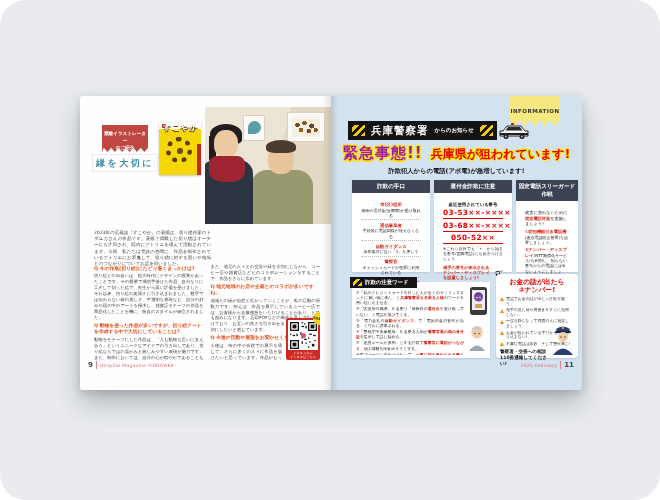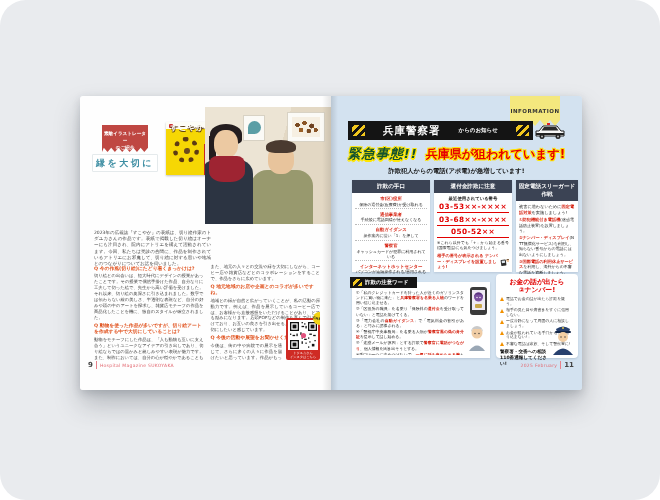--- a/index.html
+++ b/index.html
@@ -16,21 +16,21 @@
             background:linear-gradient(to left, rgba(0,0,0,.10), rgba(0,0,0,0)); pointer-events:none; }
   .page-right { background:#d3e2f0; }
   .page-right::before { content:""; position:absolute; left:0; top:0; width:7px; height:100%;
             background:linear-gradient(to right, rgba(0,0,0,.12), rgba(0,0,0,0)); pointer-events:none; z-index:9; }
 
   
   .badge { position:absolute; left:22px; top:29px; width:46px; height:27px; background:#bf4742;
            color:#fff; font-size:4.6px; font-weight:bold; text-align:center; padding-top:6px; line-height:1.5;
            clip-path:polygon(0 0,100% 0,100% 84%,92% 100%,84% 84%,76% 100%,68% 84%,60% 100%,52% 84%,44% 100%,36% 84%,28% 100%,20% 84%,12% 100%,4% 84%,0 100%); }
 
-  .poster { position:absolute; left:86px; top:26px; width:42px; height:53px; background:#f6d704; overflow:hidden;
+  .poster { position:absolute; left:79px; top:26px; width:42px; height:53px; background:#f6d704; overflow:hidden;
             box-shadow:0 1px 2px rgba(0,0,0,.25); }
   .poster .strip-top { position:absolute; left:0; top:0; width:100%; height:7px; background:#fdfdf7; }
   .poster .seal { position:absolute; left:3px; top:1.5px; width:4px; height:4px; background:#c33; border-radius:1px; }
   .poster .p-title { position:absolute; right:3px; top:1px; font-size:7.5px; font-weight:bold; color:#fff;
             text-shadow:0.7px 0.7px 0 #5a3a12, -0.5px 0.5px 0 #5a3a12; letter-spacing:1px; }
   .poster .wreath { position:absolute; left:7px; top:15px; width:26px; height:26px; border:5px dotted #5d3c14; border-radius:50%; }
   .poster .wreath::after { content:""; position:absolute; left:6px; top:6px; width:6px; height:6px; background:#6b4a1e; border-radius:50% 40% 55% 45%; }
   .poster .strip-right { position:absolute; right:0; top:22px; width:4.5px; height:31px; background:#c9281e; }
 
   .photo { position:absolute; left:125px; top:11px; width:126px; height:117px; overflow:hidden;
@@ -82,37 +82,37 @@
   .footer-bar { width:1px; height:8px; background:#e8808a; }
   .footer-txt { font-size:4.5px; color:#e36a72; letter-spacing:.3px; }
 
   
   .info-tab { position:absolute; left:179px; top:0; width:50px; height:30px; background:#f4e87e;
               color:#333; font-size:5.5px; font-weight:bold; text-align:center; padding-top:12px; letter-spacing:.5px;
               clip-path:polygon(0 0,100% 0,100% 80%,90% 100%,80% 80%,70% 100%,60% 80%,50% 100%,40% 80%,30% 100%,20% 80%,10% 100%,0 80%); }
 
   .police-banner { position:absolute; left:17px; top:25px; height:19px; display:flex; align-items:center; }
   .hz { width:13px; height:11px; background:repeating-linear-gradient(-45deg,#f2c71d 0 3px,#141414 3px 6px); }
-  .banner-black { background:#141414; height:19px; display:flex; align-items:center; padding:0 4px; gap:18px; }
+  .banner-black { background:#141414; height:19px; display:flex; align-items:center; padding:0 4px; gap:6px; }
   .banner-title { color:#fff; font-weight:bold; font-size:10.5px; letter-spacing:1px; }
   .banner-suffix { color:#fff; font-size:5.5px; font-weight:bold; }
   .police-car { margin-left:2px; }
 
   .alert-row { position:absolute; left:0; top:47px; width:251px; text-align:center; white-space:nowrap; }
-  .alert-title { display:inline-block; color:#14532d; font-weight:900; font-size:13px; letter-spacing:1px;
-      text-shadow:-1px -1px 0 #ffe600, 1px -1px 0 #ffe600, -1px 1px 0 #ffe600, 1px 1px 0 #ffe600, 0 1.5px 0 #ffe600;font-style:italic; }
+  .alert-title { display:inline-block; color:#a21caf; font-weight:900; font-size:15px; letter-spacing:1px;
+      text-shadow:-1px -1px 0 #ffe600, 1px -1px 0 #ffe600, -1px 1px 0 #ffe600, 1px 1px 0 #ffe600, 0 1.5px 0 #ffe600; }
   .alert-sub { display:inline-block; color:#e60000; font-weight:900; font-size:12px; margin-left:3px;
       text-shadow:-1px -1px 0 #ffe600, 1px -1px 0 #ffe600, -1px 1px 0 #ffe600, 1px 1px 0 #ffe600; }
   .lead-row { position:absolute; left:0; top:71px; width:251px; text-align:center;
       color:#111; font-weight:bold; font-size:6.3px; }
 
   .cards { position:absolute; left:21px; top:84px; width:226px; display:flex; gap:4px; }
   .card { background:#ffffff; box-shadow:0 1px 2px rgba(30,50,80,.15); }
   .card-header { background:#3b4354; color:#fff; font-weight:bold; font-size:5.6px; text-align:center; padding:2.5px 1px; }
-  .card-body { padding:3px; }
+  .card-body { padding:9px; }
   .card1 { width:78px; height:92px; }
   .card2 { width:78px; height:92px; }
   .card3 { width:62px; height:92px; }
   .tactic { margin-bottom:2.5px; }
   .tactic-label { color:#d62413; font-weight:bold; font-size:4.4px; text-align:center; line-height:1.25; }
   .tactic-text { color:#222; font-size:4px; text-align:center; line-height:1.3; border-bottom:0.5px dotted #bbb; padding-bottom:1.5px; word-break:break-all; }
   .tactic:last-child .tactic-text { border-bottom:none; }
 
   .num-label { color:#111; font-weight:bold; font-size:4.4px; text-align:center; margin-bottom:1px; }
   .phone-num { color:#e10000; font-weight:800; font-size:7.3px; letter-spacing:.4px; text-align:center;

